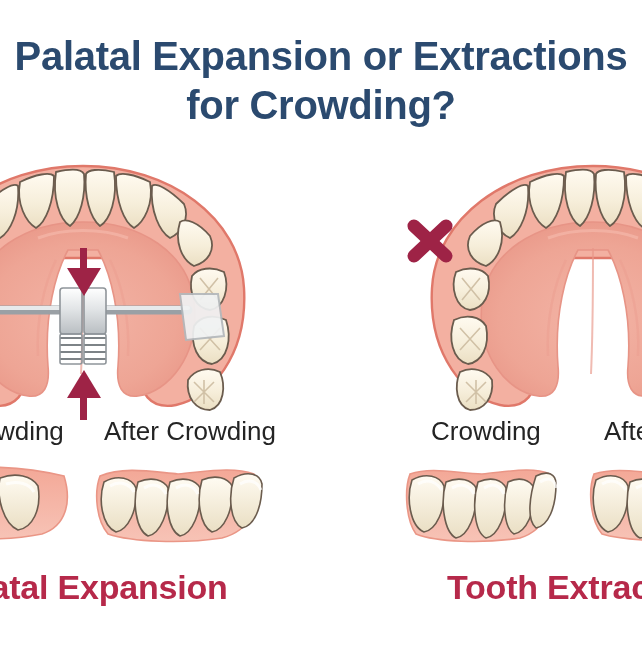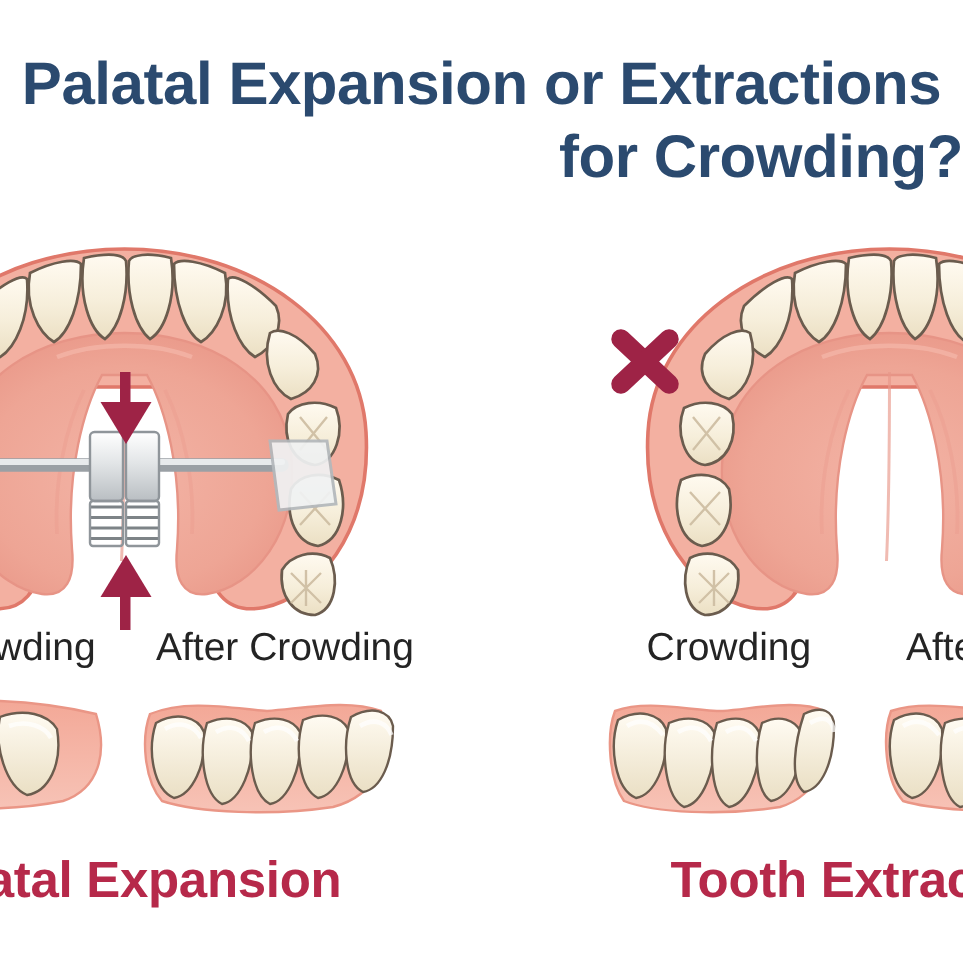--- a/index.html
+++ b/index.html
@@ -30,21 +30,21 @@
     top: 32px;
     width: 642px;
     text-align: center;
     color: #2b4a6f;
     font-size: 40px;
     font-weight: bold;
     line-height: 1.22;
     letter-spacing: -0.3px;
     white-space: nowrap;
   }
-  .title .line2 { display: block; text-align: right; }
+  .title .line2 { display: block; }
 
   
   .arch-wrap { position: absolute; }
   .arch-left  { left: -112px; top: 160px; width: 390px; height: 250px; }
   .arch-right { left: 398px;  top: 160px; width: 390px; height: 250px; }
 
   .arch-svg { display: block; width: 100%; height: 100%; overflow: visible; }
 
   
   .mid-label {

